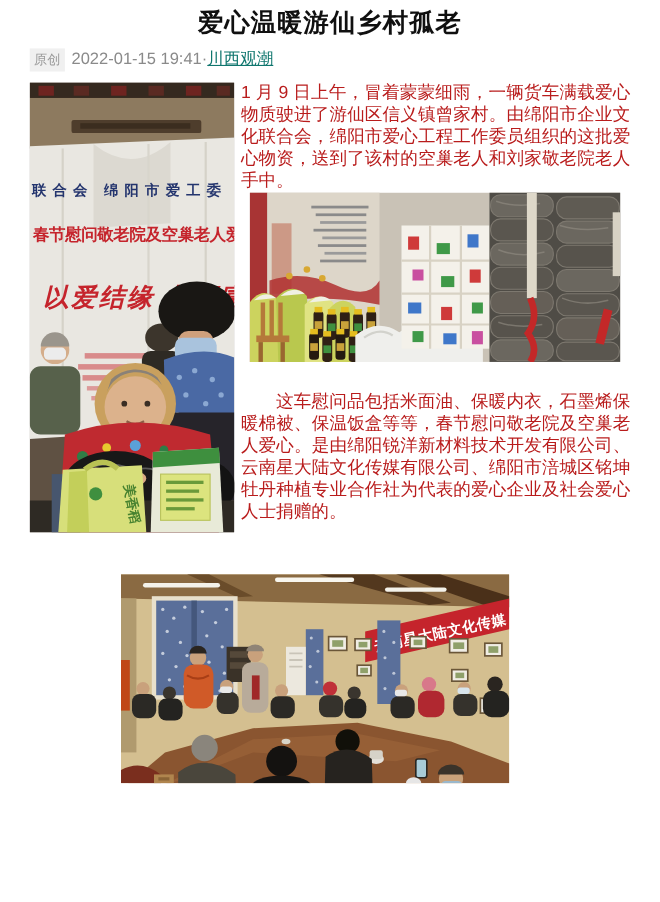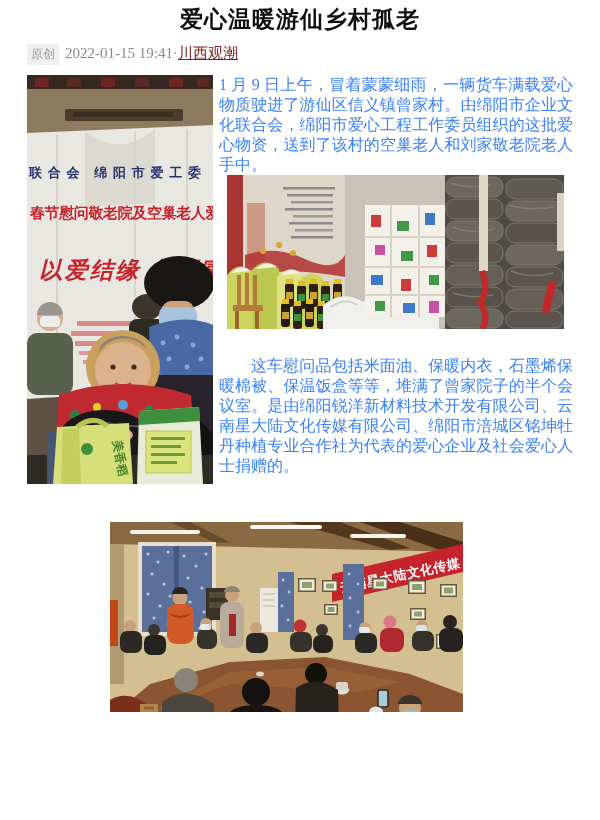--- a/index.html
+++ b/index.html
@@ -1,40 +1,40 @@
 <!DOCTYPE html>
 <html><head>
 <meta charset="utf-8">
 <style>
   html,body{margin:0;padding:0;background:#ffffff;}
   .page{
     width:600px;height:712px;box-sizing:border-box;
     padding:5px 27px 0 27px;background:#fff;overflow:hidden;position:relative;
-    font-family:Liberation Serif, serif;color:#000;
+    font-family:Liberation Sans, sans-serif;color:#000;
   }
   .title{
     margin:0;font-size:23px;line-height:30px;font-weight:700;
     text-align:center;color:#101010;letter-spacing:1px;
   }
   .byline{
     margin-top:9px;display:flex;
     font-size:15px;color:#8a8a8a;line-height:19px;
   }
   .badge{
     background:#f0f0f0;color:#9a9a9a;font-size:12px;
     padding:1px 4px;margin-right:6px;flex:none;
   }
-  .author{color:#7f1d1d;text-decoration:underline;cursor:pointer;}
+  .author{color:#0f766e;text-decoration:underline;cursor:pointer;}
   .content-row{display:flex;margin-top:10px;}
   .photo{display:block;margin:0;padding:0;border:0;line-height:0;}
   .photo svg{display:block;}
   .left-photo{flex:none;width:186px;height:409px;margin-right:6px;}
   .right-col{flex:1;min-width:0;}
   .right-col p, .para{
-    margin:0;font-size:16px;line-height:20px;color:#3b82f6;
+    margin:0;font-size:16px;line-height:20px;color:#b91c1c;
     text-align:justify;word-break:break-all;
   }
   .right-photo{width:337px;height:154px;margin-left:8px;margin-top:0;}
   .p2{margin-top:27px !important;text-indent:2em;}
   .bottom-photo{width:353px;height:238px;margin:38px 0 0 83px;}
   .p3{margin-top:18px;line-height:21px;}
 </style>
 </head>
 <body>
 
@@ -274,21 +274,21 @@
             <rect x="279" y="136" width="57" height="17" rx="8" fill="#5a564f"></rect>
           </g>
           <path d="M224,8 q18,6 40,2 M226,52 q20,8 42,2 M282,30 q20,6 44,2 M284,96 q20,8 42,2 M226,118 q18,6 40,2" stroke="#938e84" stroke-width="1.4" fill="none" opacity="0.6"></path>
           <rect x="252" y="0" width="9" height="96" fill="#ded8c9"></rect>
           <path d="M255,96 q8,18 -2,32 q10,14 2,26" stroke="#c32828" stroke-width="6" fill="none"></path>
           <rect x="318" y="106" width="8" height="32" fill="#c32828" transform="rotate(14 322 122)"></rect>
           <rect x="330" y="18" width="7" height="58" fill="#d8d2c4"></rect>
         </svg>
       </figure>
 
-      <p class="para p2">这车慰问品包括米面油、保暖内衣，石墨烯保暖棉被、保温饭盒等等，堆满了曾家院子的半个会议室。是由绵阳锐洋新材料技术开发有限公司、云南星大陆文化传媒有限公司、绵阳市涪城区铭坤牡丹种植专业合作社为代表的爱心企业及社会爱心人士捐赠的。</p>
+      <p class="para p2">这车慰问品包括米面油、保暖内衣，石墨烯保暖棉被、保温饭盒等等，春节慰问敬老院及空巢老人爱心。是由绵阳锐洋新材料技术开发有限公司、云南星大陆文化传媒有限公司、绵阳市涪城区铭坤牡丹种植专业合作社为代表的爱心企业及社会爱心人士捐赠的。</p>
     </div>
   </div>
 
   <figure class="photo bottom-photo">
     <svg viewBox="0 0 353 238" width="353" height="238" preserveAspectRatio="none">
       <rect width="353" height="238" fill="#d4bf90"></rect>
 
       <polygon points="0,0 353,0 353,30 0,22" fill="#8a6a42"></polygon>
       <polygon points="180,0 230,0 300,26 280,28" fill="#53381e"></polygon>
       <polygon points="250,0 290,0 353,20 353,30 330,28" fill="#4a3019"></polygon>

